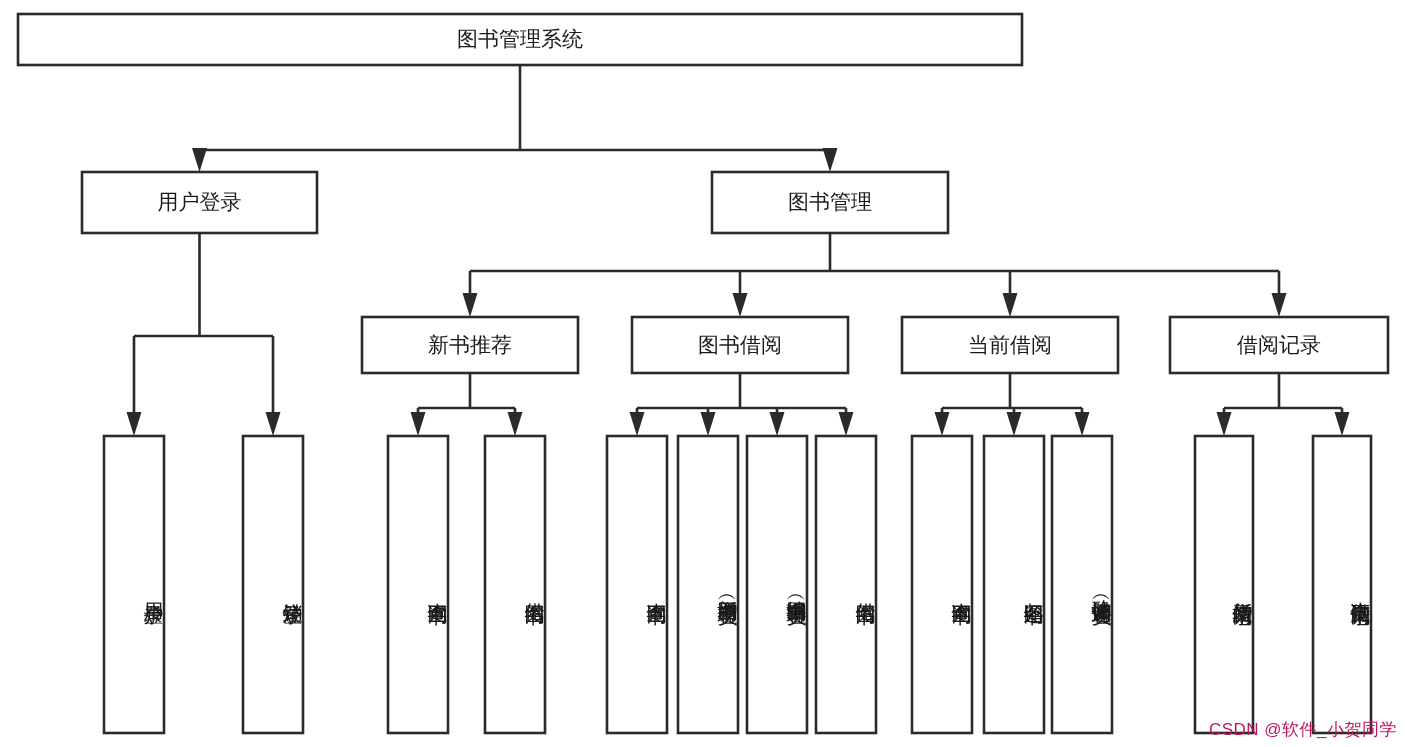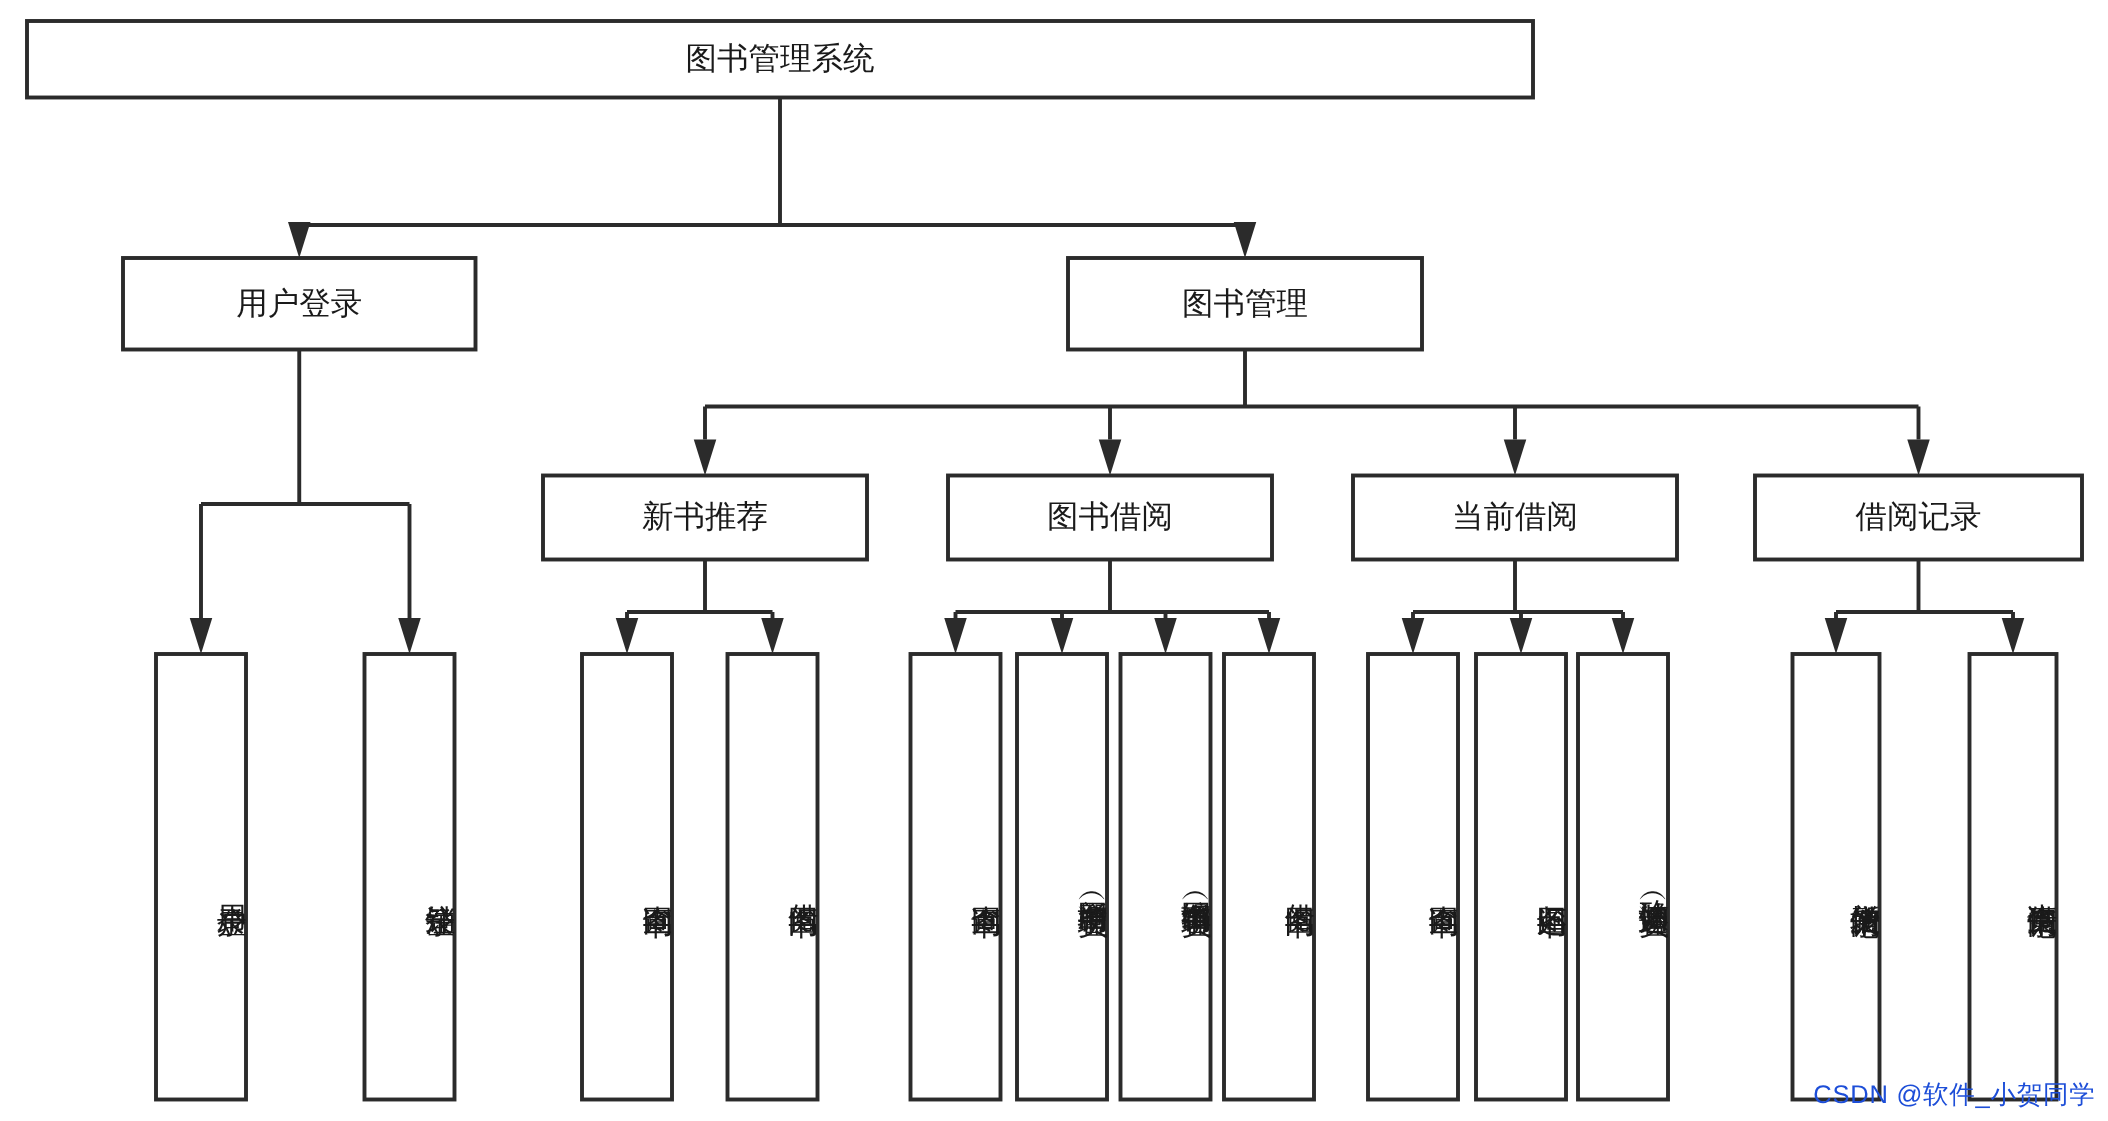--- a/index.html
+++ b/index.html
@@ -63,21 +63,21 @@
     align-items: flex-start;
     justify-content: center;
     pointer-events: none;
   }
   .watermark {
     position: absolute;
     right: 8px;
     bottom: 6px;
     font-family: "Liberation Sans", "DejaVu Sans", sans-serif;
     font-size: 17px;
-    color: #1d4ed8;
+    color: #be185d;
     letter-spacing: 0.5px;
     white-space: nowrap;
   }
 </style>
 </head>
 <body>
 
 <div id="diagram-root">
 
   <svg class="diagram-canvas" viewBox="0 0 1405 747">

